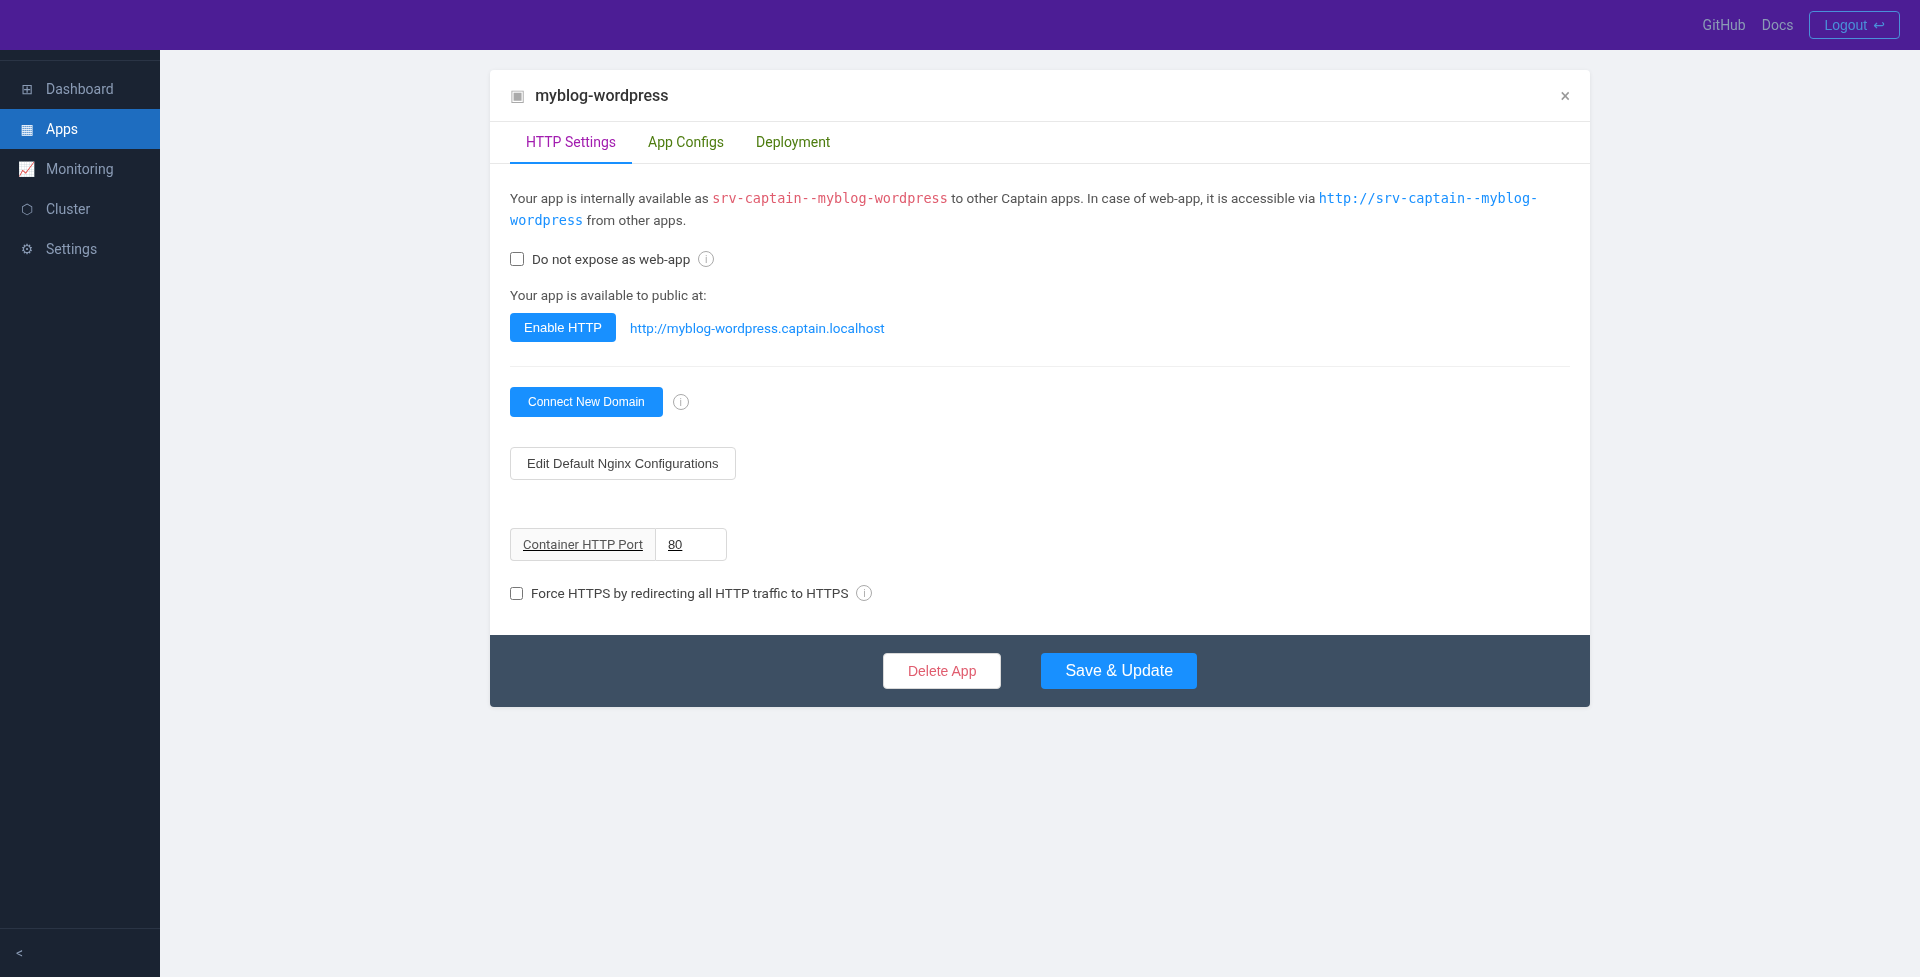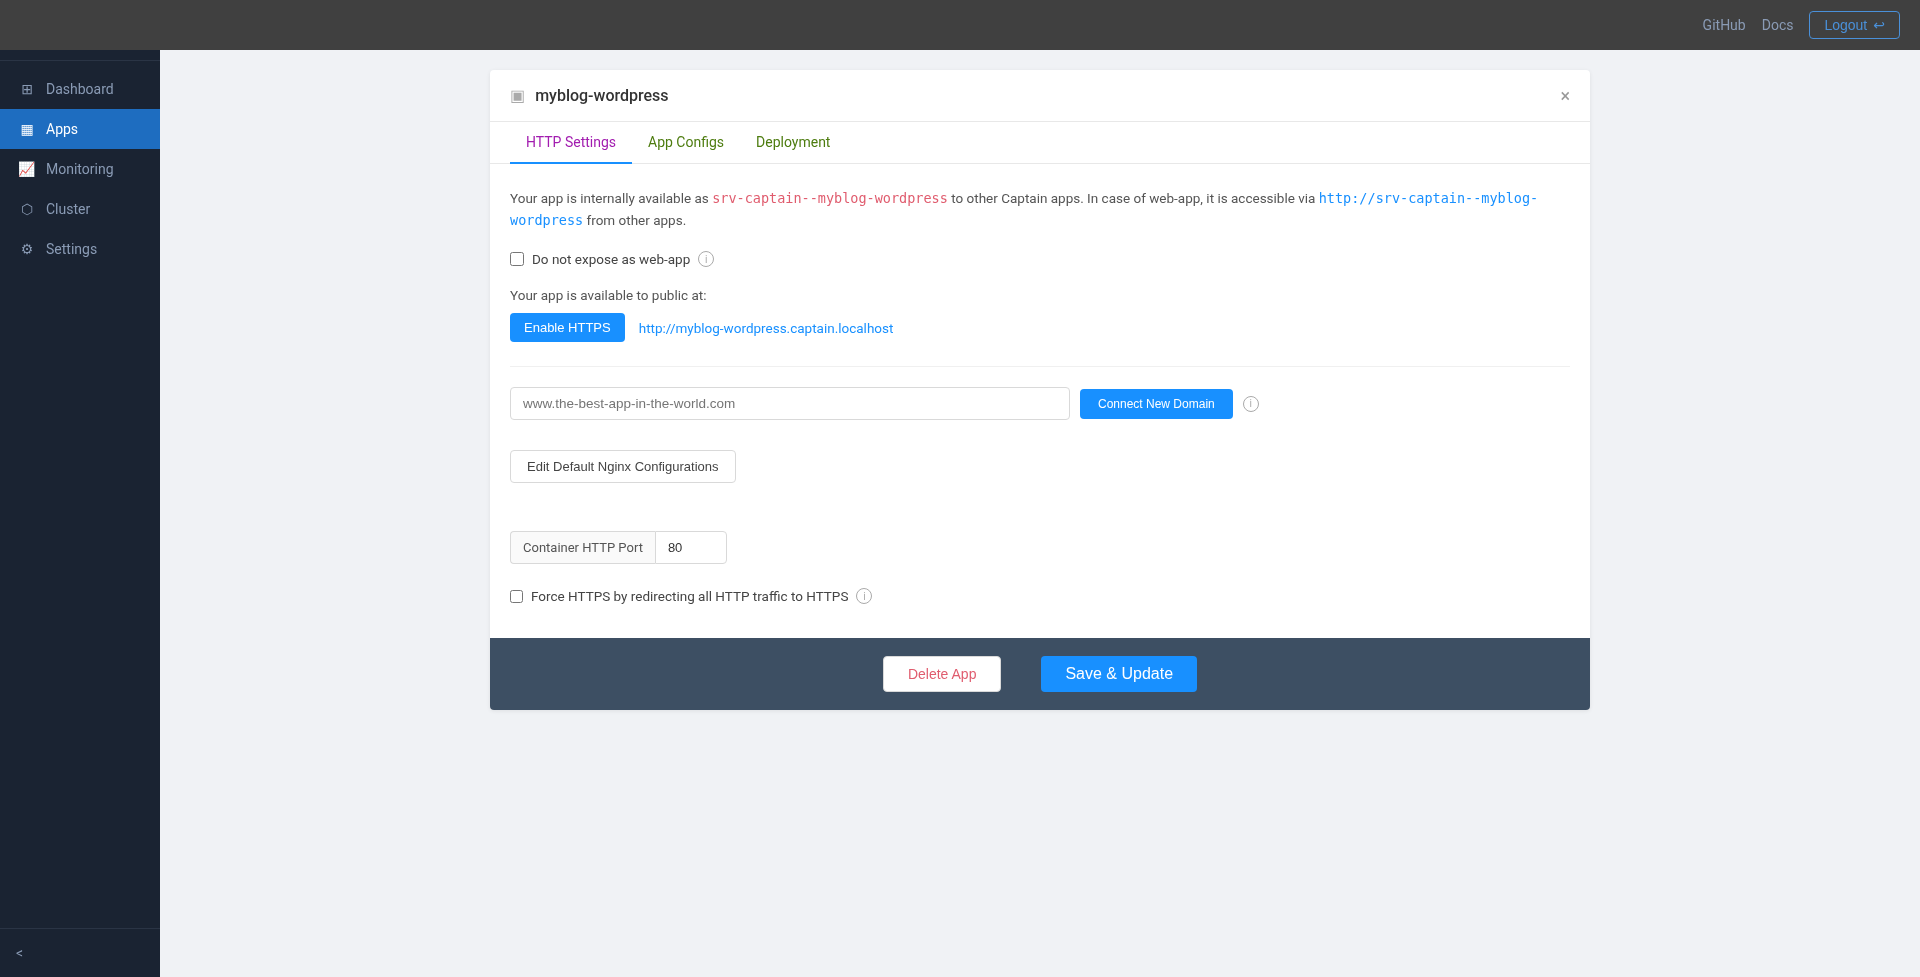--- a/index.html
+++ b/index.html
@@ -58,21 +58,21 @@
       cursor: pointer;
       font-size: 14px;
       border-top: 1px solid #2a3445;
     }
 
     
     .topnav {
       position: fixed;
       top: 0; left: 0; right: 0;
       height: 50px;
-      background: #404040;
+      background: #4c1d95;
       display: flex;
       align-items: center;
       justify-content: flex-end;
       padding: 0 20px;
       gap: 16px;
       z-index: 100;
     }
     .topnav-link {
       color: #8a9bb5;
       font-size: 14px;
@@ -257,20 +257,21 @@
       cursor: pointer;
       margin-bottom: 24px;
     }
 
     
     .port-row {
       display: flex;
       align-items: center;
       gap: 0;
       margin-bottom: 24px;
+      text-decoration: underline;
     }
     .port-label {
       border: 1px solid #d9d9d9;
       background: #fafafa;
       padding: 8px 12px;
       font-size: 13px;
       color: #555;
       border-radius: 4px 0 0 4px;
       border-right: none;
       white-space: nowrap;
@@ -410,28 +411,27 @@
       </p>
 
       <div class="checkbox-row">
         <input type="checkbox" id="no-expose" style="">
         <label class="checkbox-label" for="no-expose">Do not expose as web-app</label>
         <span class="info-icon">i</span>
       </div>
 
       <p class="section-label">Your app is available to public at:</p>
       <div class="public-url-row">
-        <button class="enable-https-btn">Enable HTTPS</button>
+        <button class="enable-https-btn">Enable HTTP</button>
         <a class="public-url-link">http://myblog-wordpress.captain.localhost</a>
       </div>
 
       <hr class="divider">
 
       <div class="domain-row">
-        <input type="text" class="domain-input" placeholder="www.the-best-app-in-the-world.com" style="">
         <button class="connect-domain-btn">Connect New Domain</button>
         <span class="info-icon">i</span>
       </div>
 
       <div style="margin-bottom: 24px;">
         <button class="nginx-btn">Edit Default Nginx Configurations</button>
       </div>
 
       <div class="port-row">
         <span class="port-label">Container HTTP Port</span>

